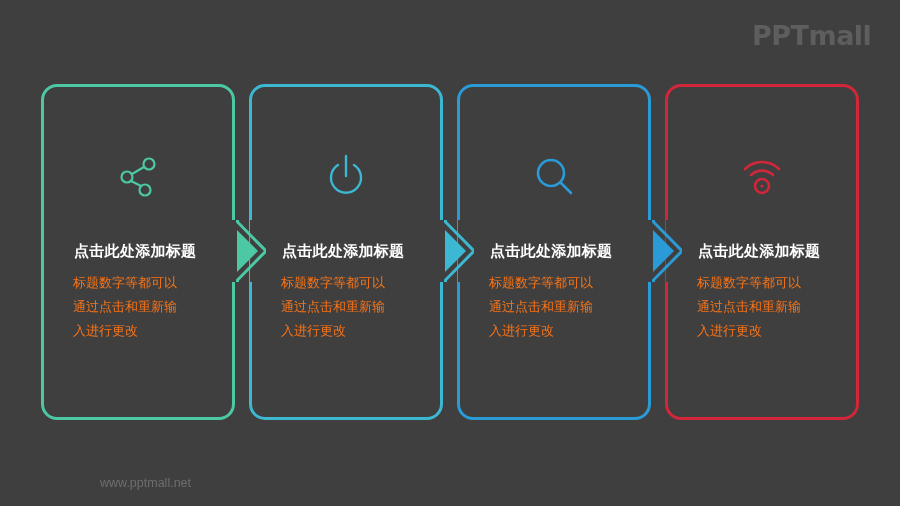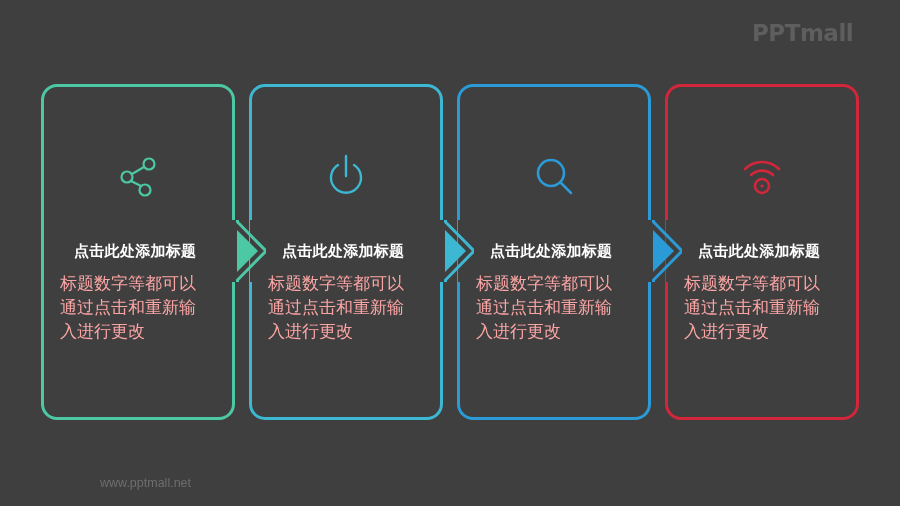--- a/index.html
+++ b/index.html
@@ -1,22 +1,22 @@
 <!DOCTYPE html>
 <html><head>
 <meta charset="utf-8">
 <style>
   html,body{margin:0;padding:0;}
   body{width:900px;height:506px;background:#3f3f3f;position:relative;overflow:hidden;font-family:"DejaVu Sans","Liberation Sans",sans-serif;}
-  .logo{position:absolute;left:752px;top:20px;font-family:"DejaVu Sans",sans-serif;font-size:23px;font-weight:bold;color:#5e5e5e;letter-spacing:-0.5px;}
+  .logo{position:absolute;left:752px;top:20px;font-family:"DejaVu Sans",sans-serif;font-size:27px;font-weight:bold;color:#5e5e5e;letter-spacing:-0.5px;}
   .footer{position:absolute;left:52px;top:476px;font-family:"Liberation Sans",sans-serif;font-size:12.5px;color:#6e6e6e;margin-left:48px;}
   .card{position:absolute;top:84px;width:188px;height:330px;border:3px solid;border-radius:16px;box-sizing:content-box;}
   .icon{position:absolute;left:50%;top:66px;transform:translateX(-50%);width:46px;height:46px;}
   .title{position:absolute;left:30px;top:155px;font-size:15px;font-weight:bold;color:#ffffff;white-space:nowrap;letter-spacing:0.3px;}
-  .body{position:absolute;left:16px;top:184px;width:150px;font-size:17px;line-height:24px;color:#fca5a5;}
+  .body{position:absolute;left:29px;top:184px;width:150px;font-size:13px;line-height:24px;color:#f97316;}
   .body span{display:block;white-space:nowrap;}
   .conn{position:absolute;top:220px;width:40px;height:62px;}
 </style>
 </head>
 <body>
 
 <div class="logo">PPTmall</div>
 
 <div class="card" style="left:41px;border-color:#4cc9a4;">
   <svg class="icon" viewBox="0 0 46 46" fill="none" stroke="#4cc9a4" stroke-width="2.2">

